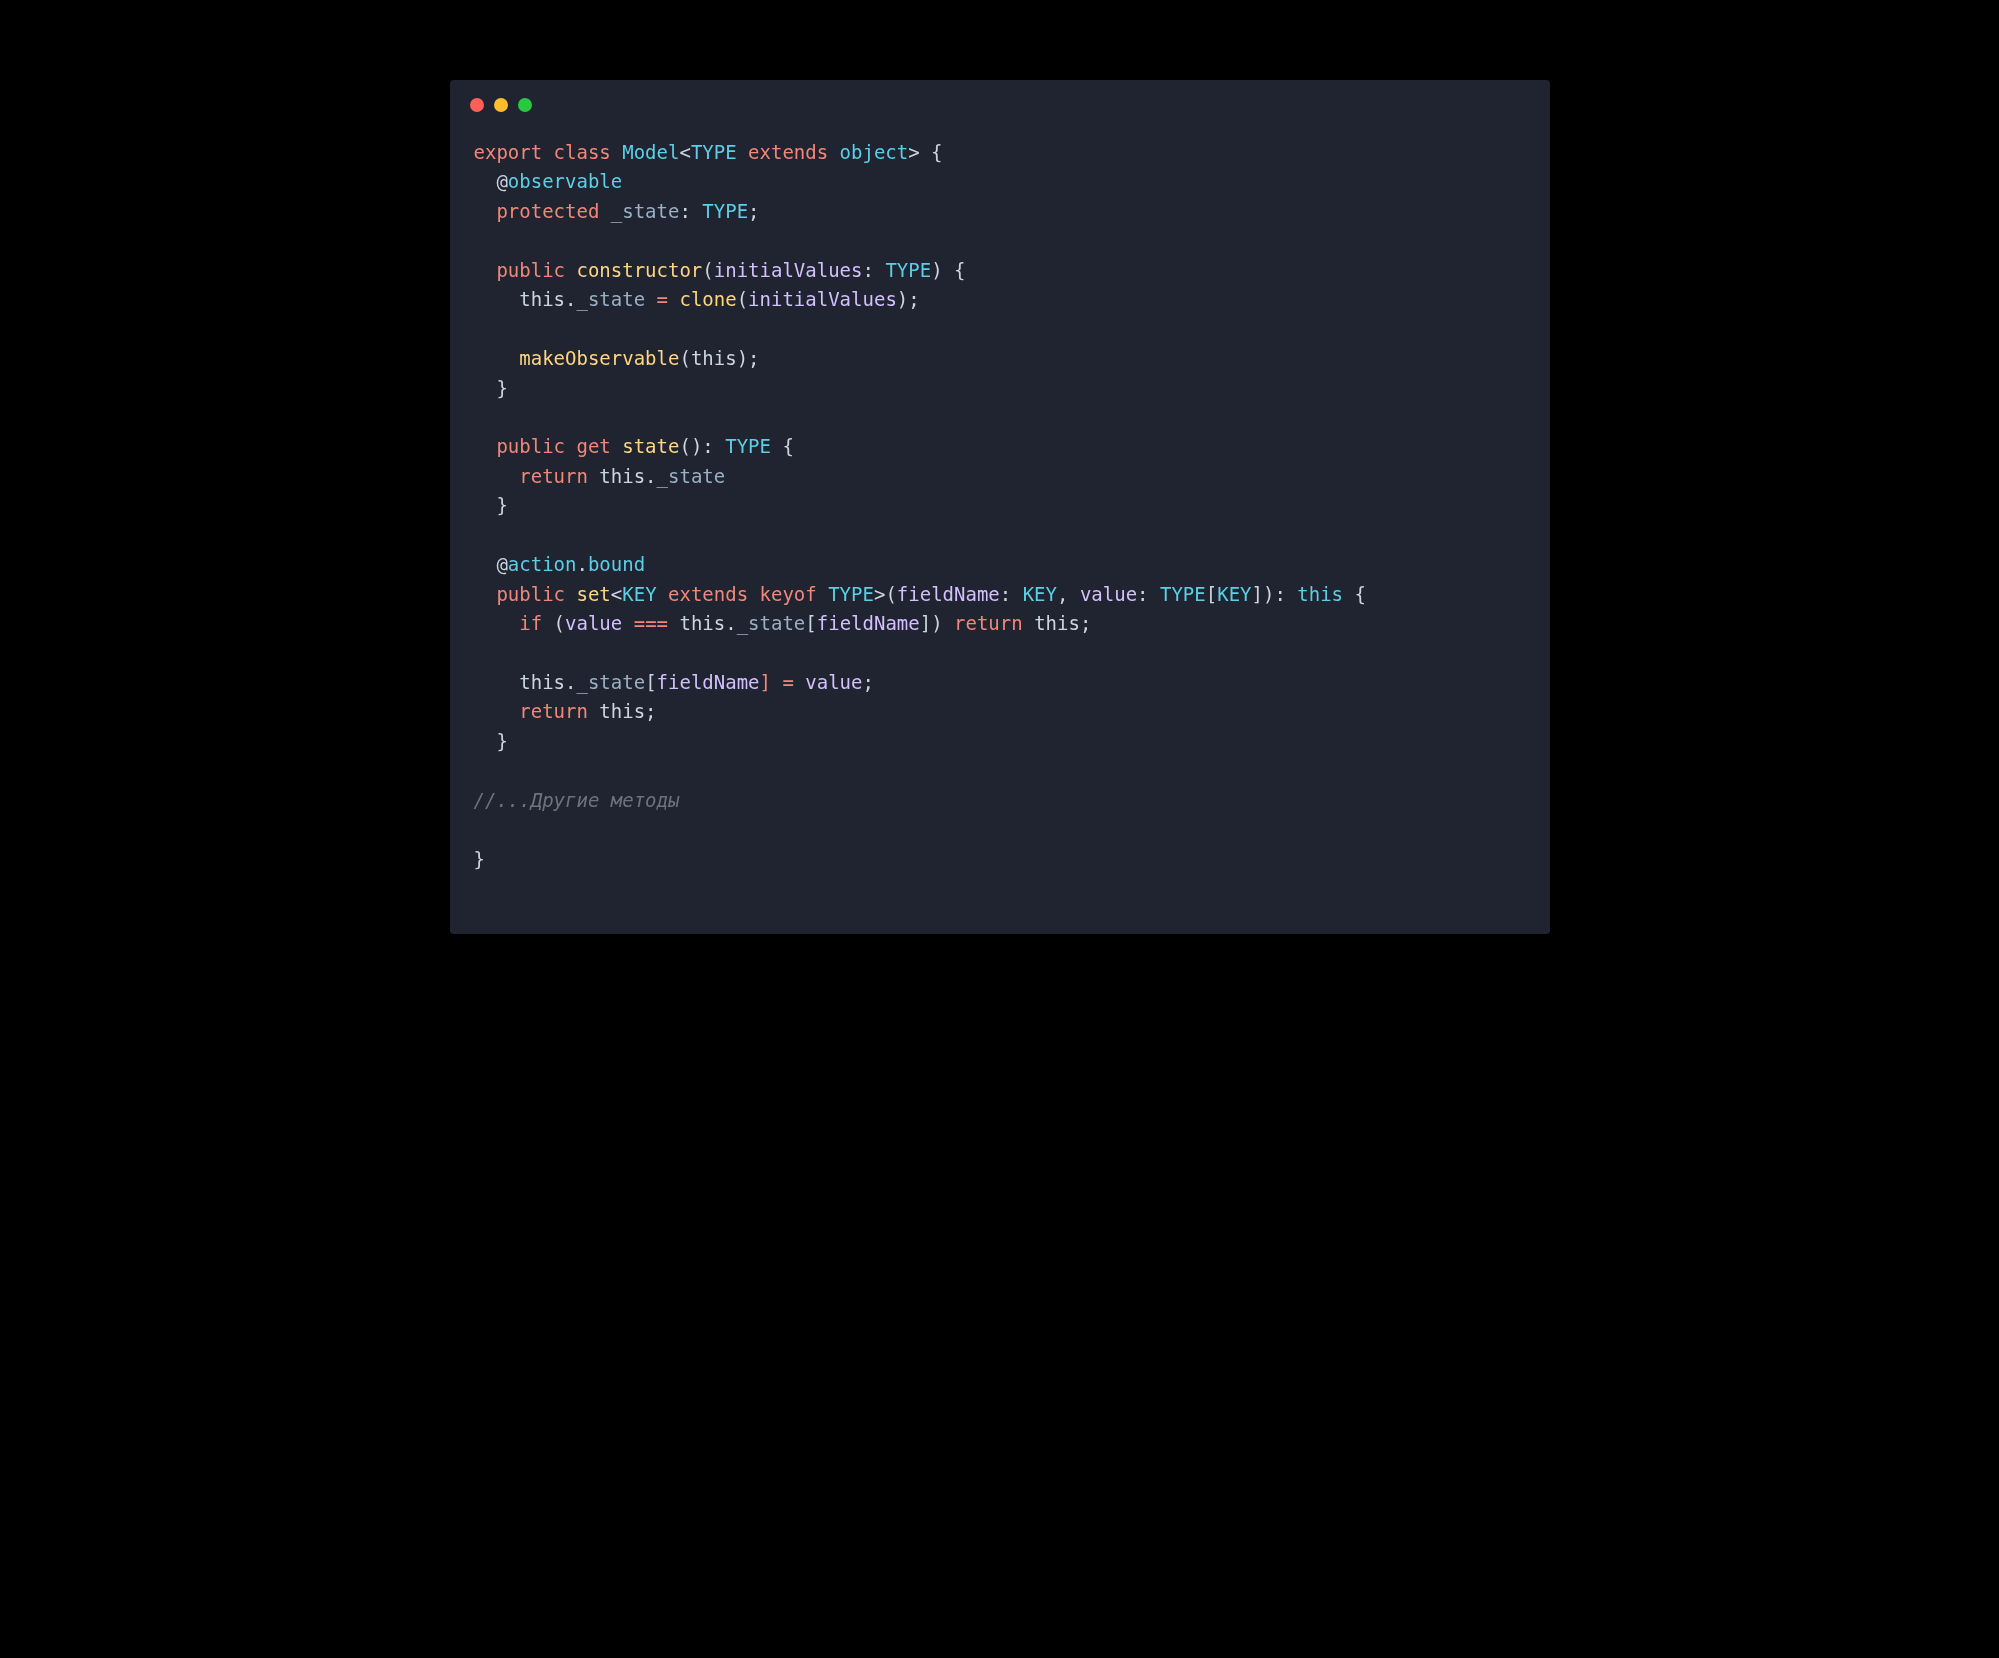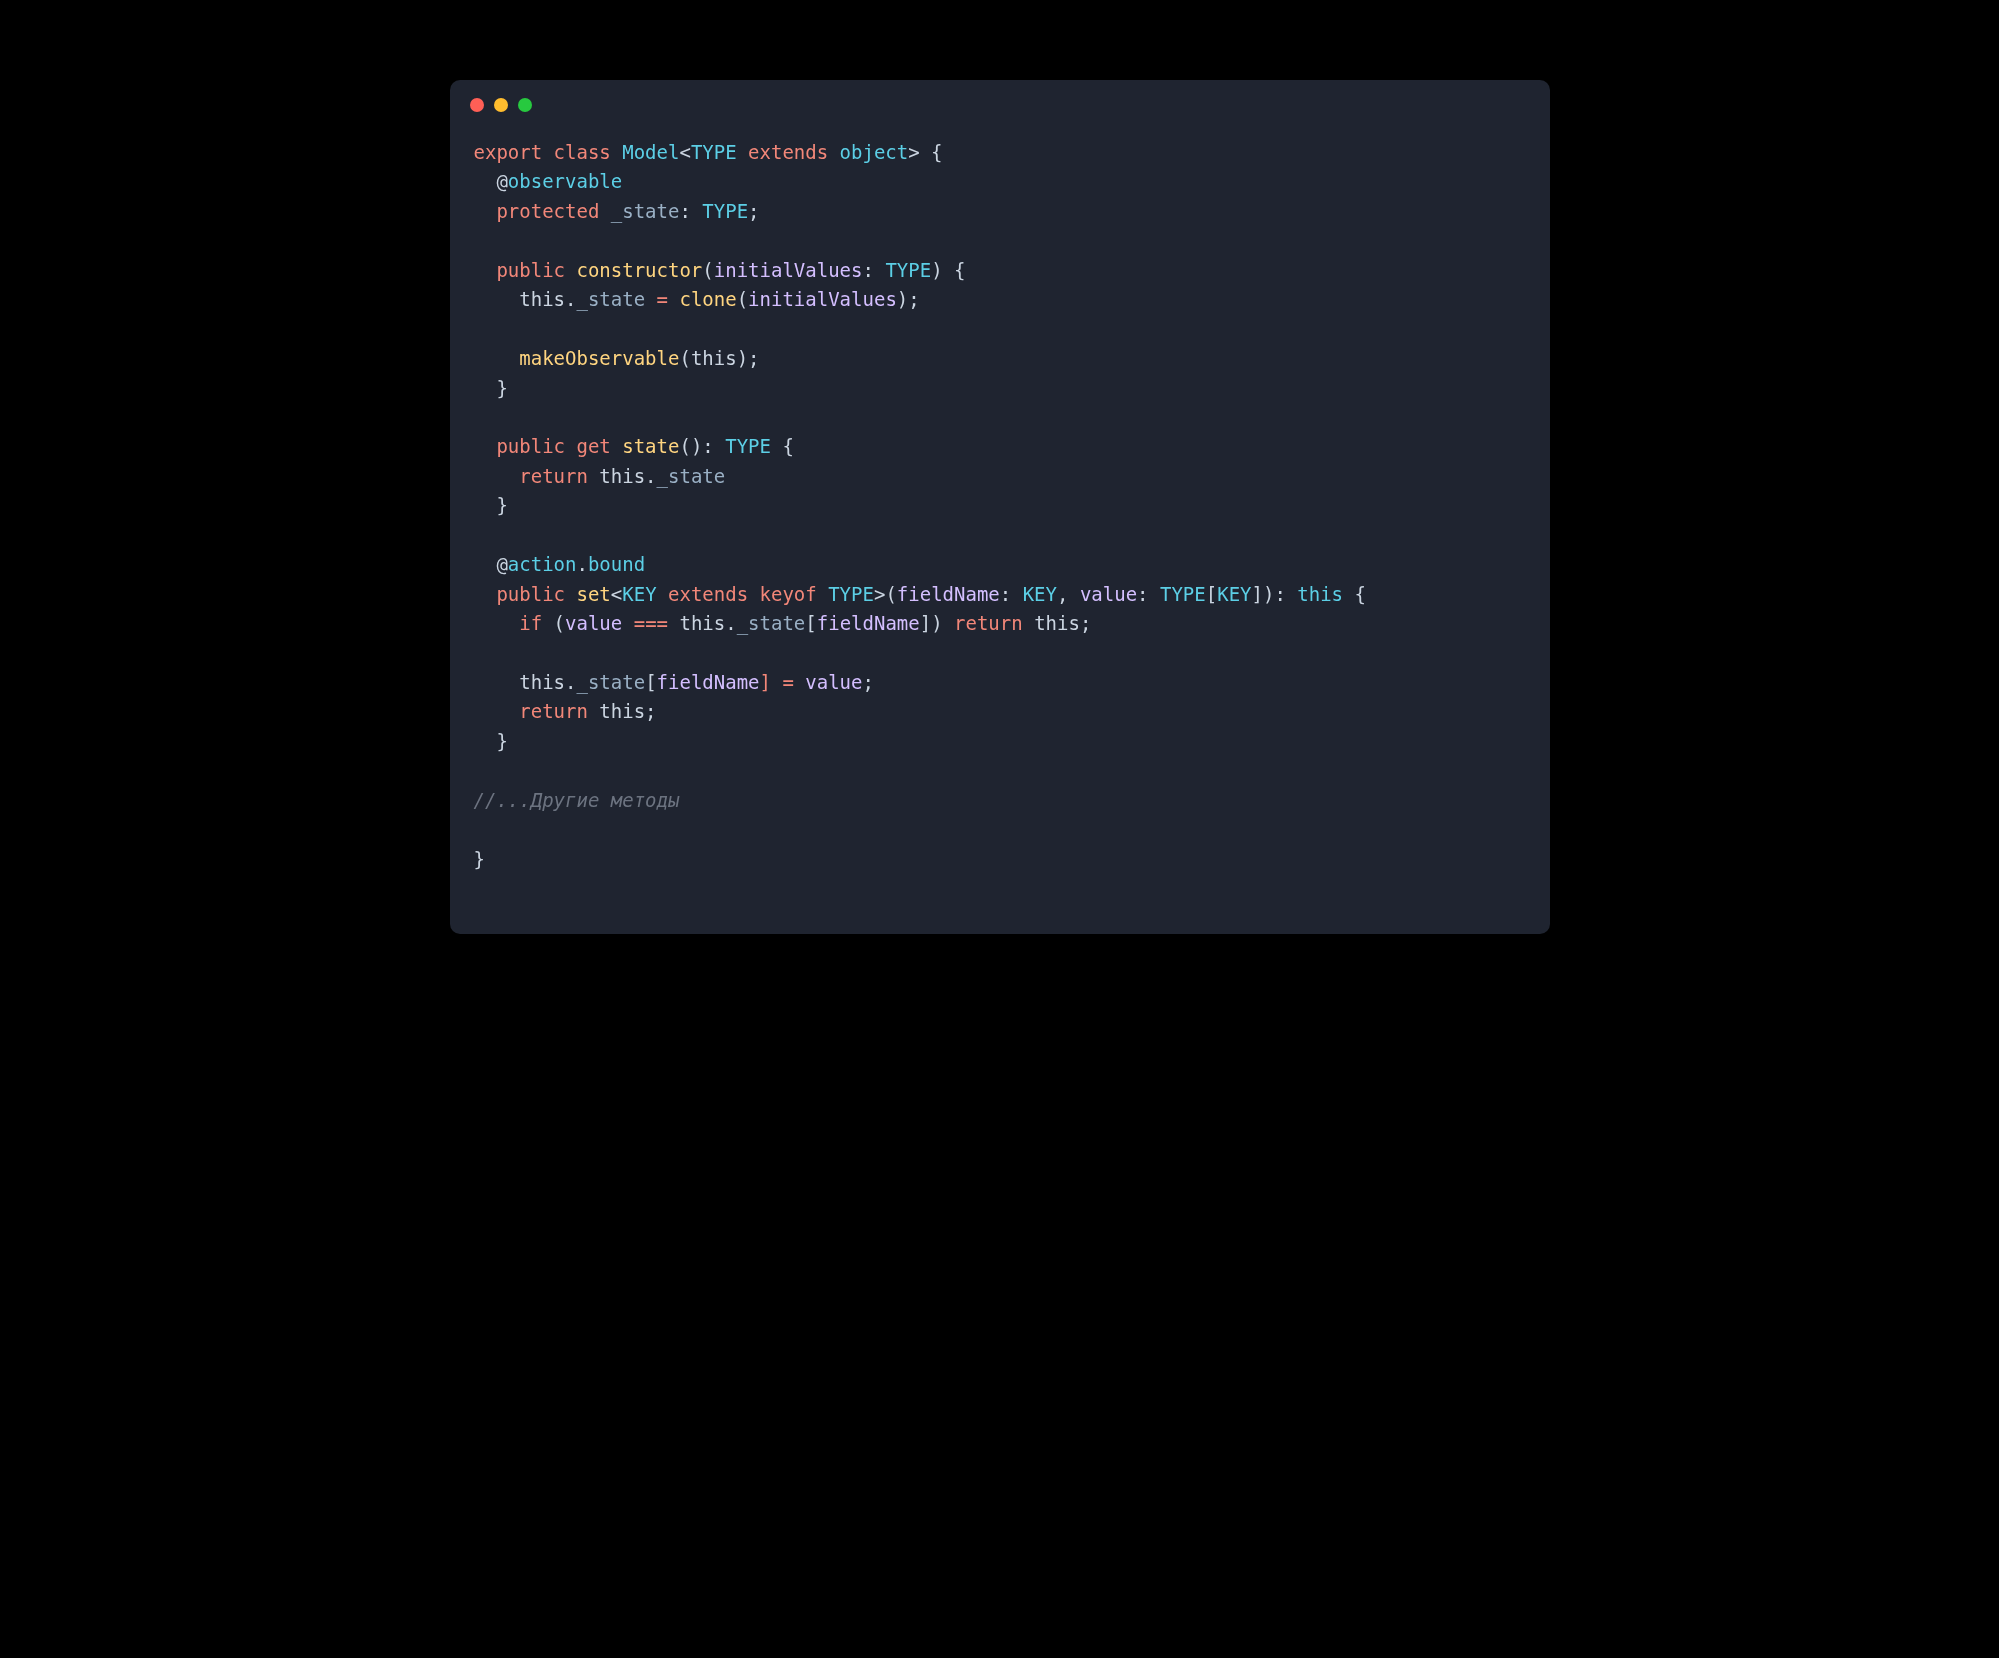--- a/index.html
+++ b/index.html
@@ -11,21 +11,21 @@
   }
   body {
     display: flex;
     align-items: flex-start;
     justify-content: center;
     font-family: "SFMono-Regular", "Menlo", "Monaco", "Consolas", "Liberation Mono", "Courier New", monospace;
   }
   .window {
     margin: 80px 80px 120px 80px;
     background: #1f2430;
-    border-radius: 10px;
+    border-radius: 4px;
     width: 1100px;
     box-shadow: 0 20px 60px rgba(0,0,0,.55);
     overflow: hidden;
   }
   .titlebar {
     display: flex;
     align-items: center;
     gap: 10px;
     padding: 18px 20px 8px 20px;
   }

